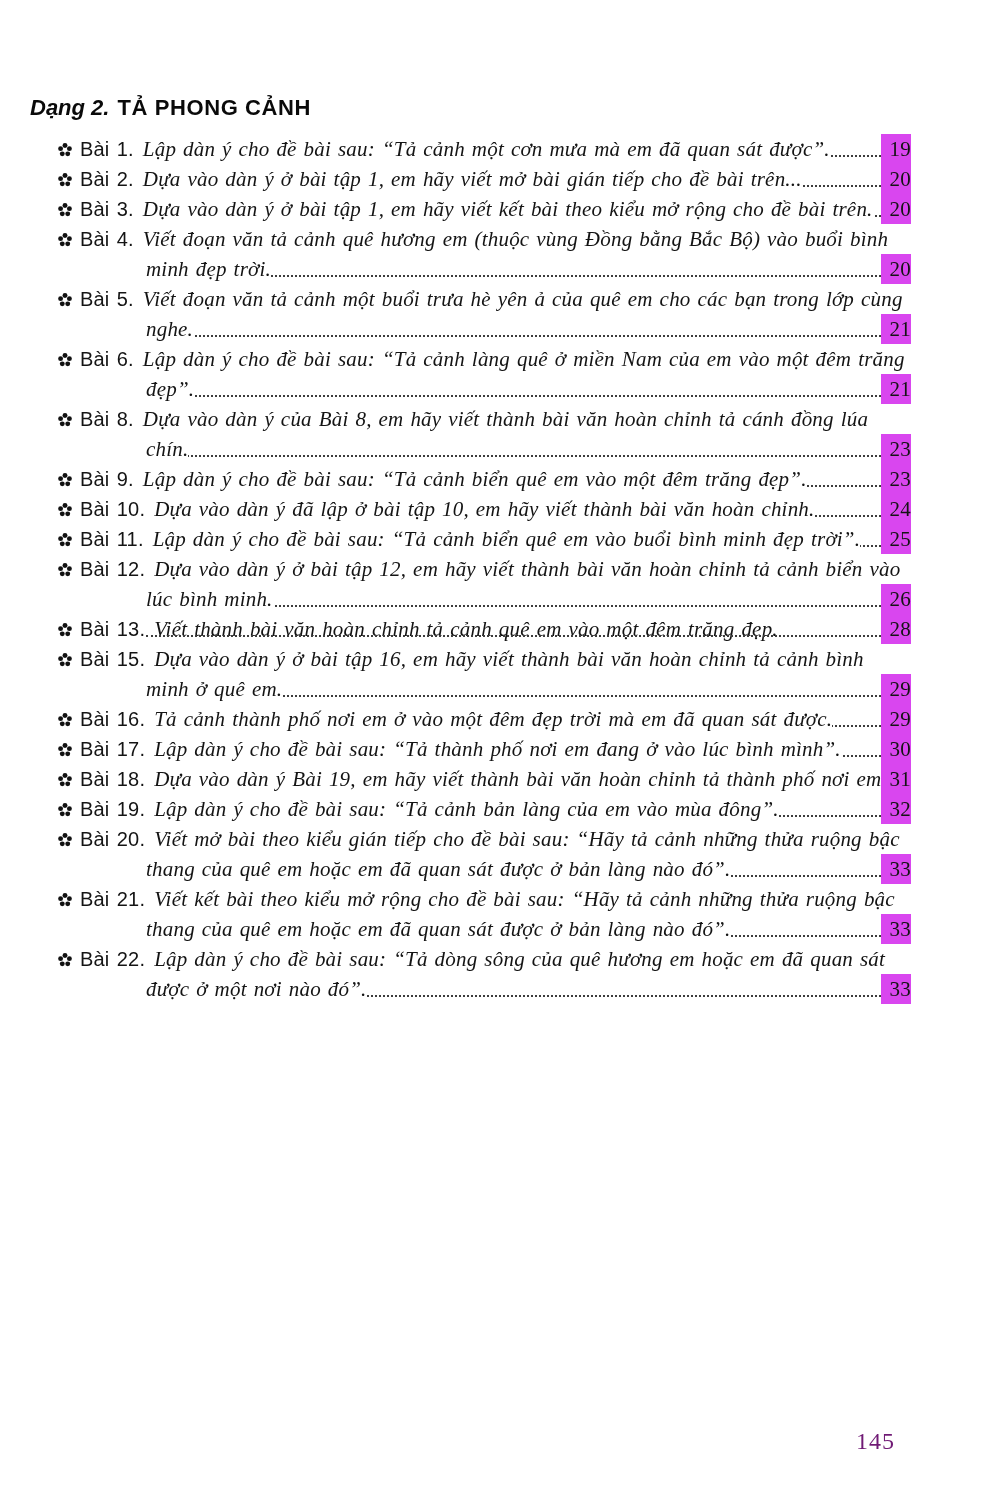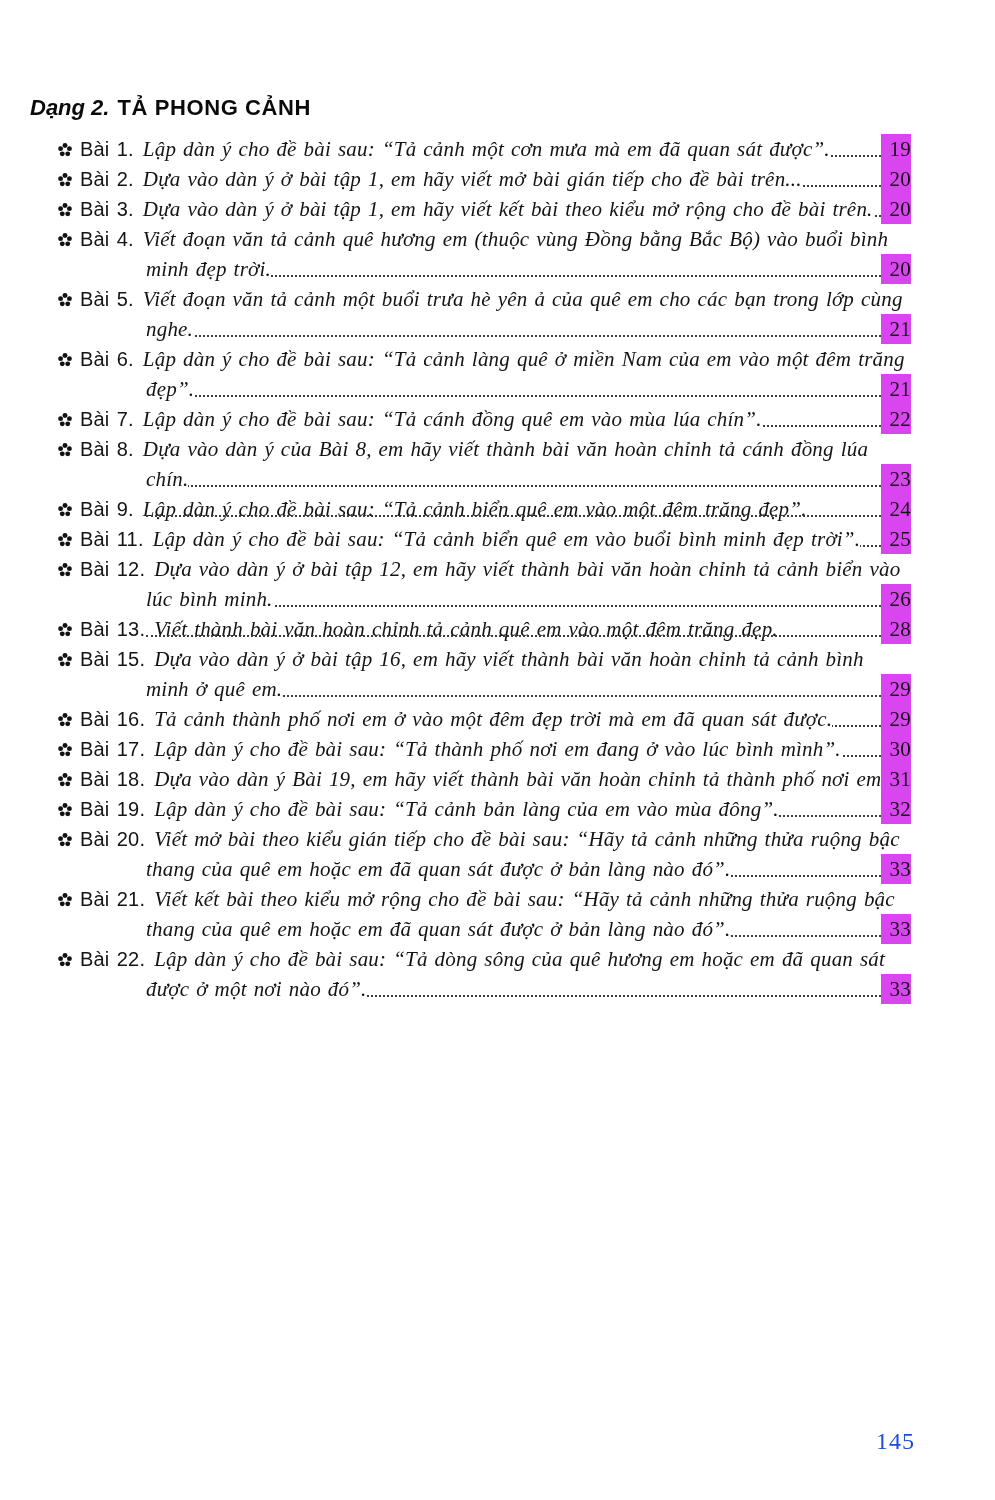--- a/index.html
+++ b/index.html
@@ -66,24 +66,24 @@
     position: absolute;
     right: 0; bottom: 0;
     background: #d946ef;
     padding-left: 9px;
     line-height: 30px;
     font-style: normal;
     text-indent: 0;
   }
   .footer {
     position: absolute;
-    right: 80px; top: 1428px;
+    right: 100px; top: 1428px;
     font-size: 24px;
     letter-spacing: 1px;
-    color: #1d4ed8;
+    color: #701a75;
   }
 </style>
 </head>
 <body>
 
 <div class="page">
 
   <h2 class="heading">
     <span class="heading-prefix">Dạng 2.</span><span class="heading-title">TẢ PHONG CẢNH</span>
   </h2>
@@ -160,32 +160,20 @@
               <circle cx="10" cy="3.6" r="3.5"></circle>
               <circle cx="16.3" cy="8.1" r="3.5"></circle>
               <circle cx="13.9" cy="15.5" r="3.5"></circle>
               <circle cx="6.1" cy="15.5" r="3.5"></circle>
               <circle cx="3.7" cy="8.1" r="3.5"></circle>
             </g>
             <circle cx="10" cy="9.6" r="2.1" fill="#fff"></circle>
           </svg><b class="label">Bài 6.</b> <i class="text">Lập dàn ý cho đề bài sau: “Tả cảnh làng quê ở miền Nam của em vào một đêm trăng đẹp”.</i></span><span class="pagenum">21</span>
   </div>
 
-  <div class="entry">
-    <span class="content"><svg class="marker-svg" viewBox="0 0 20 20" width="14" height="14" aria-hidden="true">
-            <g fill="#111">
-              <circle cx="10" cy="3.6" r="3.5"></circle>
-              <circle cx="16.3" cy="8.1" r="3.5"></circle>
-              <circle cx="13.9" cy="15.5" r="3.5"></circle>
-              <circle cx="6.1" cy="15.5" r="3.5"></circle>
-              <circle cx="3.7" cy="8.1" r="3.5"></circle>
-            </g>
-            <circle cx="10" cy="9.6" r="2.1" fill="#fff"></circle>
-          </svg><b class="label">Bài 7.</b> <i class="text">Lập dàn ý cho đề bài sau: “Tả cánh đồng quê em vào mùa lúa chín”.</i></span><span class="pagenum">22</span>
-  </div>
 
   <div class="entry">
     <span class="content"><svg class="marker-svg" viewBox="0 0 20 20" width="14" height="14" aria-hidden="true">
             <g fill="#111">
               <circle cx="10" cy="3.6" r="3.5"></circle>
               <circle cx="16.3" cy="8.1" r="3.5"></circle>
               <circle cx="13.9" cy="15.5" r="3.5"></circle>
               <circle cx="6.1" cy="15.5" r="3.5"></circle>
               <circle cx="3.7" cy="8.1" r="3.5"></circle>
             </g>
@@ -200,21 +188,30 @@
               <circle cx="16.3" cy="8.1" r="3.5"></circle>
               <circle cx="13.9" cy="15.5" r="3.5"></circle>
               <circle cx="6.1" cy="15.5" r="3.5"></circle>
               <circle cx="3.7" cy="8.1" r="3.5"></circle>
             </g>
             <circle cx="10" cy="9.6" r="2.1" fill="#fff"></circle>
           </svg><b class="label">Bài 9.</b> <i class="text">Lập dàn ý cho đề bài sau: “Tả cảnh biển quê em vào một đêm trăng đẹp”.</i></span><span class="pagenum">23</span>
   </div>
 
   <div class="entry">
-    <span class="pagenum">24</span>
+    <span class="content"><svg class="marker-svg" viewBox="0 0 20 20" width="14" height="14" aria-hidden="true">
+            <g fill="#111">
+              <circle cx="10" cy="3.6" r="3.5"></circle>
+              <circle cx="16.3" cy="8.1" r="3.5"></circle>
+              <circle cx="13.9" cy="15.5" r="3.5"></circle>
+              <circle cx="6.1" cy="15.5" r="3.5"></circle>
+              <circle cx="3.7" cy="8.1" r="3.5"></circle>
+            </g>
+            <circle cx="10" cy="9.6" r="2.1" fill="#fff"></circle>
+          </svg><b class="label">Bài 10.</b> <i class="text">Dựa vào dàn ý đã lập ở bài tập 10, em hãy viết thành bài văn hoàn chỉnh.</i></span><span class="pagenum">24</span>
   </div>
 
   <div class="entry">
     <span class="content"><svg class="marker-svg" viewBox="0 0 20 20" width="14" height="14" aria-hidden="true">
             <g fill="#111">
               <circle cx="10" cy="3.6" r="3.5"></circle>
               <circle cx="16.3" cy="8.1" r="3.5"></circle>
               <circle cx="13.9" cy="15.5" r="3.5"></circle>
               <circle cx="6.1" cy="15.5" r="3.5"></circle>
               <circle cx="3.7" cy="8.1" r="3.5"></circle>

